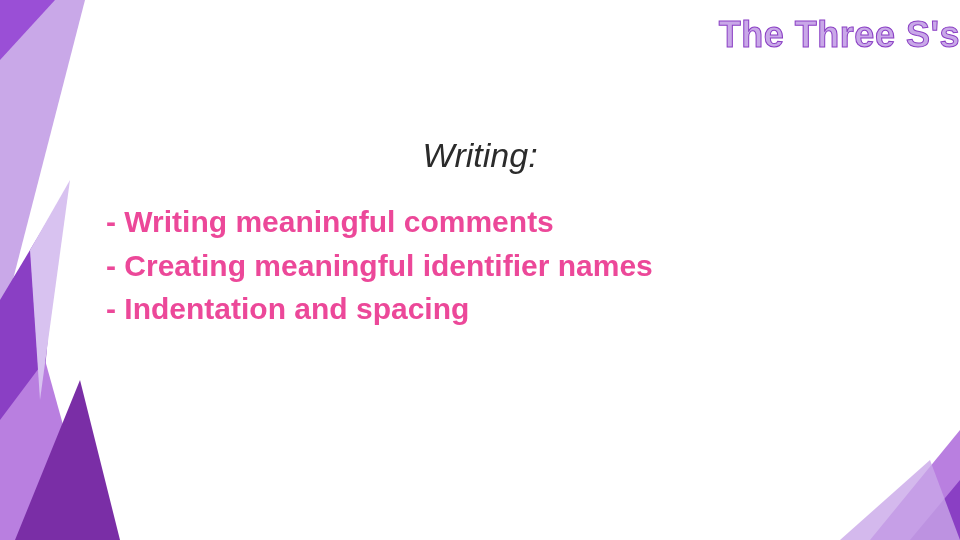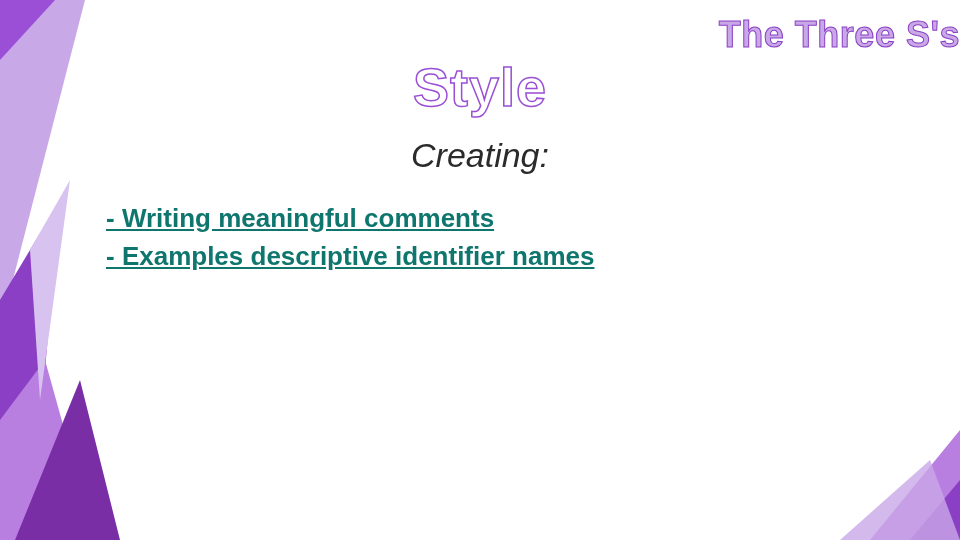--- a/index.html
+++ b/index.html
@@ -48,27 +48,26 @@
     font-weight: 400;
     color: #2b2b2b;
   }
   .bullets {
     position: absolute;
     top: 200px;
     left: 100px;
     right: 40px;
   }
   .bullet {
-    font-size: 26px;
+    font-size: 30px;
     font-weight: 700;
-    color: #0f766e;
+    color: #ec4899;
     line-height: 1.45;
     text-indent: -18px;
     padding-left: 24px;
-    text-decoration: underline;
   }
 </style>
 </head>
 <body>
 
 <div class="slide">
 
   <div class="deco">
     <svg width="960" height="540" viewBox="0 0 960 540">
       <polygon points="0,0 40,0 0,120" fill="#b97fe0"></polygon>
@@ -78,21 +77,21 @@
       <polygon points="0,420 45,360 95,540 0,540" fill="#b97fe0"></polygon>
       <polygon points="15,540 80,380 120,540" fill="#7a2ea6"></polygon>
       <polygon points="30,250 70,180 40,400" fill="#d8c2f0"></polygon>
       <polygon points="870,540 960,430 960,540" fill="#b97fe0"></polygon>
       <polygon points="910,540 960,480 960,540" fill="#8a3fc4"></polygon>
       <polygon points="840,540 930,460 960,540" fill="#c9a8e8" opacity="0.8"></polygon>
     </svg>
   </div>
 
   <div class="title">The Three S's</div>
-  <div class="subtitle">Style</div>
-  <div class="examples-label">Creating:</div>
+  <div class="examples-label">Writing:</div>
 
   <div class="bullets">
     <div class="bullet">- Writing meaningful comments</div>
-    <div class="bullet">- Examples descriptive identifier names</div>
+    <div class="bullet">- Creating meaningful identifier names</div>
+    <div class="bullet">- Indentation and spacing</div>
   </div>
 
 </div>
 
 </body></html>

